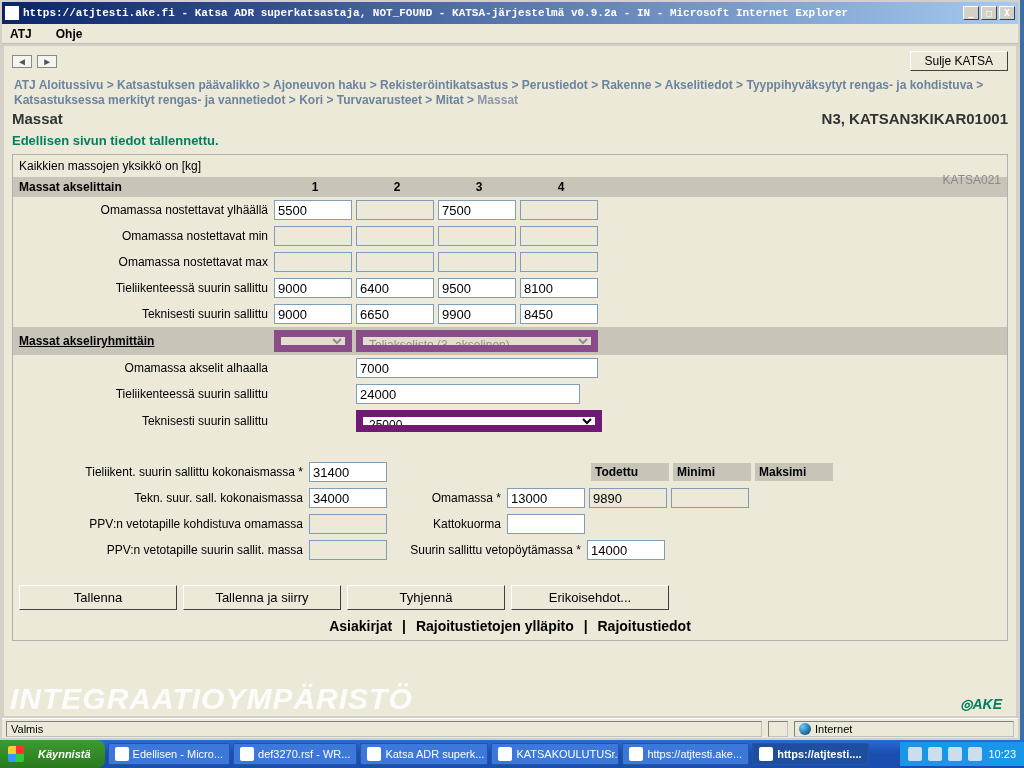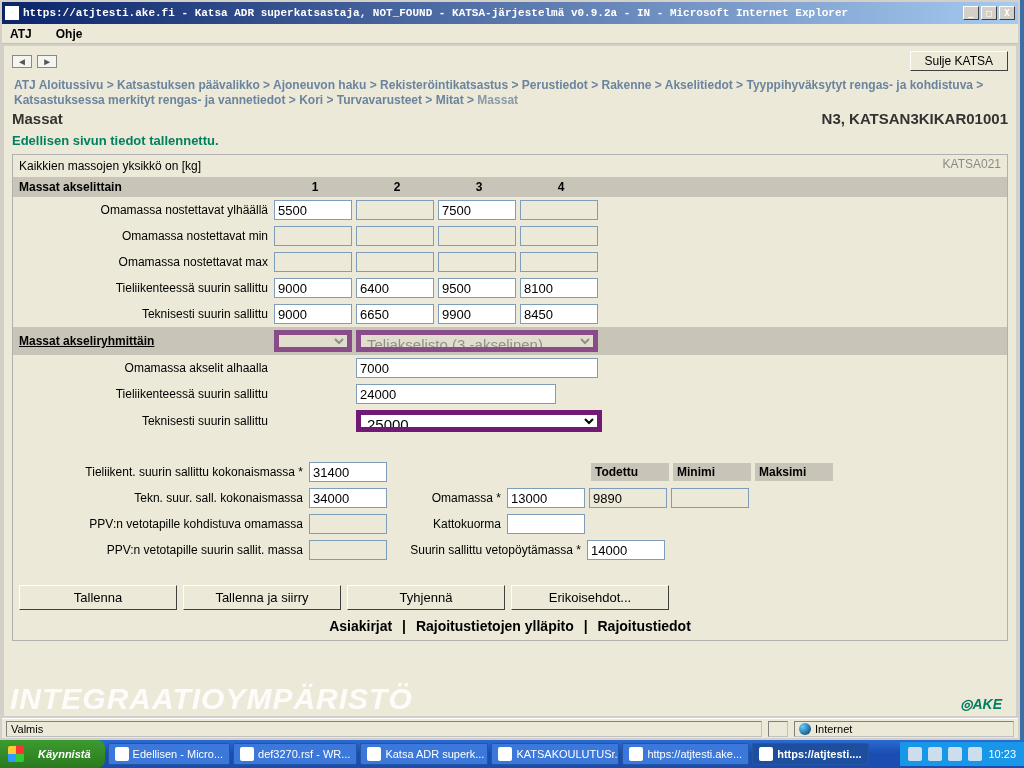--- a/index.html
+++ b/index.html
@@ -17,30 +17,30 @@
   .nav-arrows { font-size: 12px; color:#555; }
   .nav-arrows span { border:1px solid #888; padding:0 4px; margin-right:2px; font-size:10px; background:#f5f5f0;}
   .btn-std { background: #ece9d8; border: 1px solid #404040; border-top-color:#fff; border-left-color:#fff; font-size:12px; padding: 2px 14px; cursor:pointer;}
   .breadcrumb { color: #6b849e; font-size: 12px; font-weight:bold; padding: 6px 2px 2px 2px; line-height: 15px;}
   .breadcrumb a { color: #6b849e; text-decoration: none; }
   .hdr-row { display:flex; justify-content:space-between; align-items:flex-end; }
   .page-title { font-size: 15px; font-weight: bold; color:#333; }
   .page-code { font-size: 15px; font-weight: bold; color:#333;}
   .saved-msg { color: #008060; font-weight:bold; font-size: 13px; margin-top:6px;}
   .panel { border:1px solid #b0b0b0; margin-top:6px; position:relative; padding-bottom:6px; background:#ece9d8;}
-  .panel-code { position:absolute; top:2px; right:6px; font-size:12px; color:#8a8a8a;}
+  .panel-code { position:absolute; top:18px; right:6px; font-size:12px; color:#8a8a8a;}
   .unit-note { font-size:12px; padding:4px 6px; }
   .sect-hdr { background:#c8c4b8; font-size:12px; font-weight:bold; padding:3px 6px; display:flex;}
   .sect-hdr .lab { width:255px;}
   .col-head { width:82px; text-align:center; font-weight:bold;}
   .form-row { display:flex; align-items:center; padding:3px 6px; font-size:12px;}
   .form-row .rlab { width:255px; text-align:right; padding-right:6px;}
   input[type=text] { width:78px; height:20px; font-size:13px; border:1px solid #7f9db9; background:#fff; padding:0 3px; margin-right:4px;}
   input[readonly]{ background:#ece9d8;}
-  select { height:22px; font-size:15px; border:5px solid #701a75; background:#fff; padding:0 2px;}
+  select { height:22px; font-size:12px; border:7px solid #701a75; background:#fff; padding:0 2px;}
   select:disabled{ background:#ece9d8; color:#7a7a7a;}
   .totals { margin-top:24px;}
   .totals .form-row .rlab { width:290px;}
   .th-cell { background:#c8c4b8; width:78px; text-align:left; padding:2px 4px; font-weight:bold; font-size:12px;}
   .btn-row { display:flex; gap:6px; margin:22px 6px 4px 6px;}
   .btn-row .btn-std { flex:0 0 158px; text-align:center; padding:4px 0; font-size:13px;}
   .links-row { text-align:center; font-size:14px; font-weight:bold; margin-top:8px;}
   .links-row span { padding: 0 6px;}
   .footer-logo { position:absolute; bottom:4px; right:14px; color:#008060; font-weight:bold; font-size:14px; font-style:italic;}
   .bg-env { position:absolute; bottom:0; left:6px; color:#fff; font-size:30px; font-weight:bold; font-style:italic; letter-spacing:1px; opacity:0.9;}
@@ -164,21 +164,21 @@
         </select>
       </div>
       <div class="form-row">
         <div class="rlab">Omamassa akselit alhaalla</div>
         <div style="width:82px"></div>
         <input type="text" style="width: 242px;" value="7000">
       </div>
       <div class="form-row">
         <div class="rlab">Tieliikenteessä suurin sallittu</div>
         <div style="width:82px"></div>
-        <input type="text" style="width: 200px;" value="24000">
+        <input type="text" style="width: 224px;" value="24000">
       </div>
       <div class="form-row">
         <div class="rlab">Teknisesti suurin sallittu</div>
         <div style="width:82px"></div>
         <select style="width:246px">
           <option>25000</option>
         </select>
       </div>
 
       <div class="totals">

